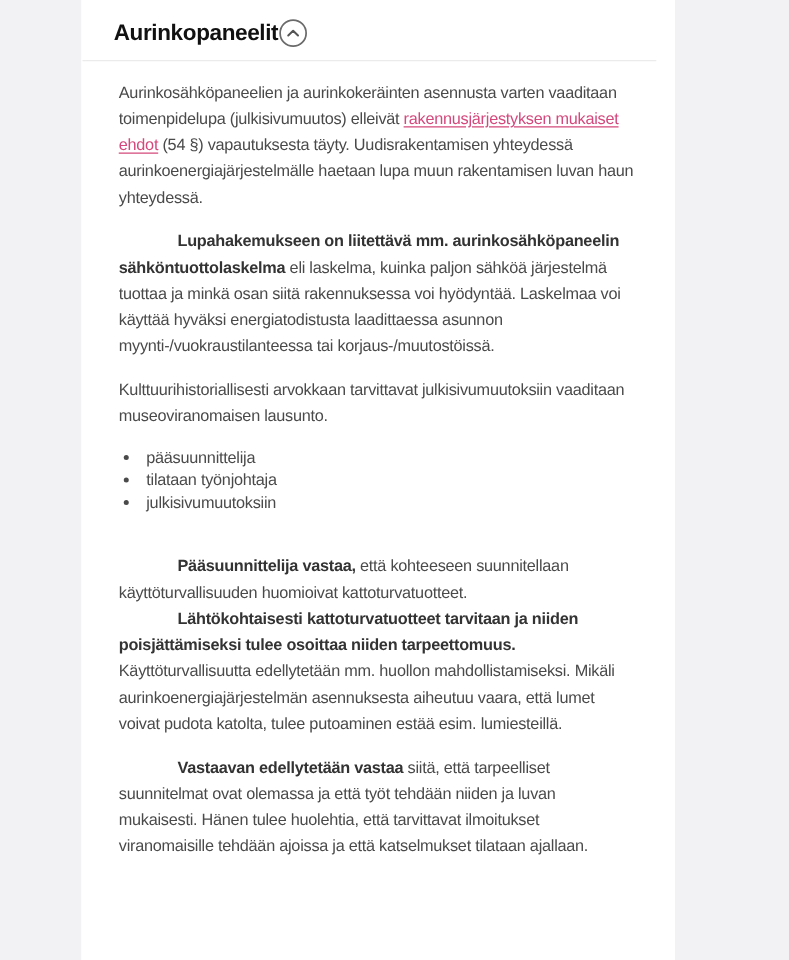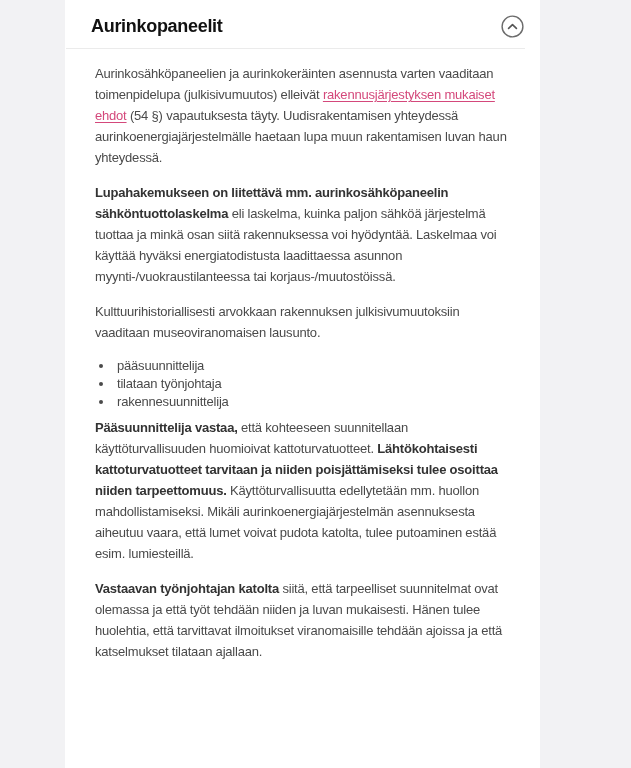--- a/index.html
+++ b/index.html
@@ -9,45 +9,45 @@
     font-family: "Liberation Sans", "DejaVu Sans", sans-serif;
     overflow: hidden; position: relative;
   }
   .card {
     position: absolute; left: 65px; top: 0;
     width: 475px; height: 768px;
     background: var(--card-background, #ffffff);
     box-sizing: border-box;
   }
   .card-header {
-    display: flex; align-items: center; justify-content: space-between;
+    display: flex; align-items: center; 
     padding: 13px 16px 9px 26px; cursor: pointer;
   }
   .card-title {
     margin: 0; font-size: 18px; line-height: 26px; font-weight: 700;
     letter-spacing: -0.3px; color: var(--title-color, #111111);
   }
   .chev-btn {
     background: none; border: none; padding: 0; margin: 0;
     width: 23px; height: 23px; cursor: pointer; display: flex;
     align-items: center; justify-content: center; flex: 0 0 auto;
   }
   .divider { height: 1px; background: var(--divider-color, #ebebeb); margin: 0 15px 0 1px; }
   .card-body {
     padding: 14px 30px 0 30px;
     font-size: 13px; line-height: 21px; letter-spacing: -0.2px;
     color: var(--text-color, #4a4a4a);
   }
   .card-body p { margin: 0 0 14px 0; }
-  .card-body strong { color: var(--bold-color, #333333); font-weight: 700; }
+  .card-body strong { color: var(--bold-color, #333333); font-weight: 700; margin-left: 47px; }
   .card-body a {
     color: var(--link-color, #d4487b);
     text-decoration: underline; text-underline-offset: 2px;
   }
-  .card-body ul { margin: 2px 0 6px 0; padding-left: 19px; }
+  .card-body ul { margin: 2px 0 31px 0; padding-left: 19px; }
   .card-body li { line-height: 18px; margin: 0; padding-left: 3px; }
 </style>
 </head>
 <body>
 
 <section class="card">
   <header class="card-header">
     <h2 class="card-title">Aurinkopaneelit</h2>
     <button class="chev-btn" aria-expanded="true">
       <span style="display:flex;">
@@ -55,22 +55,22 @@
           <circle cx="11.5" cy="11.5" r="10.4" fill="none" stroke="#6b6b6b" stroke-width="1.4"></circle>
           <path d="M7.6 13.4 L11.5 9.6 L15.4 13.4" fill="none" stroke="#555555" stroke-width="1.6" stroke-linecap="round" stroke-linejoin="round"></path>
         </svg>
       </span>
     </button>
   </header>
   <div class="divider"></div>
   <div class="card-body">
       <p><span>Aurinkosähköpaneelien ja aurinkokeräinten asennusta varten vaaditaan toimenpidelupa (julkisivumuutos) elleivät </span><a href="#">rakennusjärjestyksen mukaiset ehdot</a><span> (54 §) vapautuksesta täyty. Uudisrakentamisen yhteydessä aurinkoenergiajärjestelmälle haetaan lupa muun rakentamisen luvan haun yhteydessä.</span></p>
       <p><strong>Lupahakemukseen on liitettävä mm. aurinkosähköpaneelin sähköntuottolaskelma</strong><span> eli laskelma, kuinka paljon sähköä järjestelmä tuottaa ja minkä osan siitä rakennuksessa voi hyödyntää. Laskelmaa voi käyttää hyväksi energiatodistusta laadittaessa asunnon myynti-/vuokraustilanteessa tai korjaus-/muutostöissä.</span></p>
-      <p><span>Kulttuurihistoriallisesti arvokkaan rakennuksen julkisivumuutoksiin vaaditaan museoviranomaisen lausunto.</span></p>
+      <p><span>Kulttuurihistoriallisesti arvokkaan tarvittavat julkisivumuutoksiin vaaditaan museoviranomaisen lausunto.</span></p>
       <ul>
         <li>pääsuunnittelija</li>
         <li>tilataan työnjohtaja</li>
-        <li>rakennesuunnittelija</li>
+        <li>julkisivumuutoksiin</li>
       </ul>
       <p><strong>Pääsuunnittelija vastaa,</strong><span> että kohteeseen suunnitellaan käyttöturvallisuuden huomioivat kattoturvatuotteet.  </span><strong>Lähtökohtaisesti kattoturvatuotteet tarvitaan ja niiden poisjättämiseksi tulee osoittaa niiden tarpeettomuus.</strong><span> Käyttöturvallisuutta edellytetään mm. huollon mahdollistamiseksi. Mikäli aurinkoenergiajärjestelmän asennuksesta aiheutuu vaara, että lumet voivat pudota katolta, tulee putoaminen estää esim. lumiesteillä.</span></p>
-      <p><strong>Vastaavan työnjohtajan katolta</strong><span> siitä, että tarpeelliset suunnitelmat ovat olemassa ja että työt tehdään niiden ja luvan mukaisesti. Hänen tulee huolehtia, että tarvittavat ilmoitukset viranomaisille tehdään ajoissa ja että katselmukset tilataan ajallaan.</span></p>
+      <p><strong>Vastaavan edellytetään vastaa</strong><span> siitä, että tarpeelliset suunnitelmat ovat olemassa ja että työt tehdään niiden ja luvan mukaisesti. Hänen tulee huolehtia, että tarvittavat ilmoitukset viranomaisille tehdään ajoissa ja että katselmukset tilataan ajallaan.</span></p>
     </div>
 </section>
 
 </body></html>

